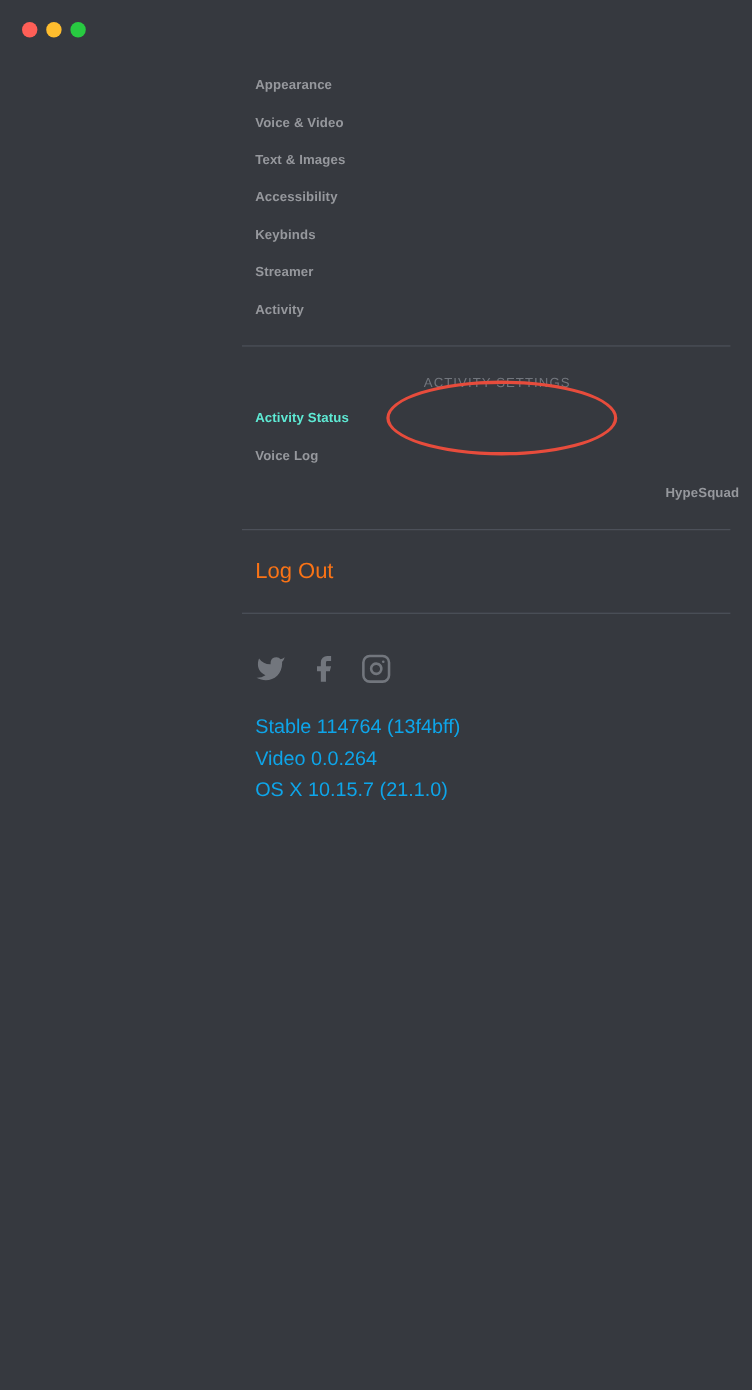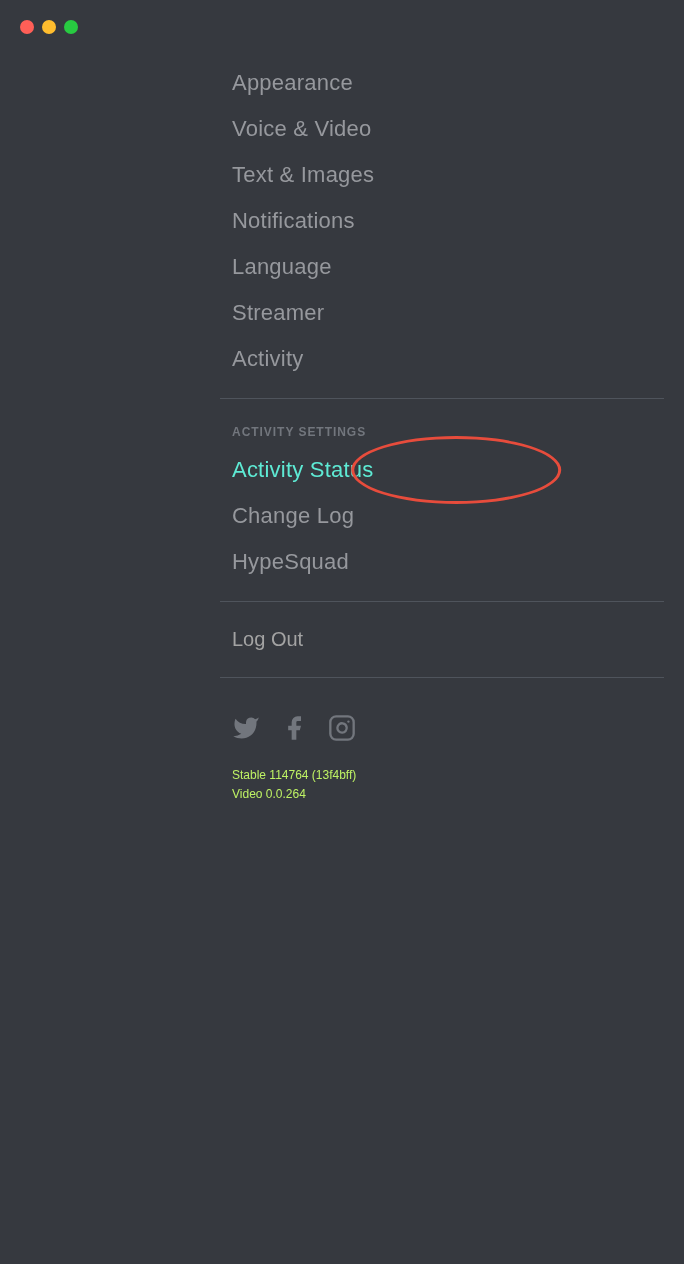--- a/index.html
+++ b/index.html
@@ -44,51 +44,52 @@
     }
 
     .nav-items {
       list-style: none;
       padding-top: 60px;
       padding-left: 220px;
     }
 
     .nav-item {
       padding: 10px 12px;
-      font-size: 22px;
-      font-weight: 400;
+      font-size: 12px;
+      font-weight: 700;
       color: #96989d;
       cursor: pointer;
       border-radius: 4px;
       display: block;
       letter-spacing: 0.01em;
     }
 
     .divider {
       height: 1px;
       background-color: #4f545c;
       margin: 16px 0 16px 220px;
       margin-right: 20px;
     }
 
     .section-header {
       padding: 10px 12px 8px 12px;
       font-size: 12px;
-      font-weight: 700;
+      font-weight: 400;
       color: #72767d;
       letter-spacing: 0.08em;
       text-transform: uppercase;
       margin-left: 220px;
+      text-align: center;
     }
 
     .log-out {
       padding: 10px 12px;
       font-size: 20px;
       font-weight: 400;
-      color: #a3a3a3;
+      color: #f97316;
       cursor: pointer;
       border-radius: 4px;
       display: block;
       margin-left: 220px;
     }
 
     .social-icons {
       display: flex;
       gap: 20px;
       padding: 20px 12px;
@@ -99,22 +100,22 @@
     .social-icon {
       width: 28px;
       height: 28px;
       color: #72767d;
       cursor: pointer;
     }
 
     .version-info {
       padding: 4px 12px;
       margin-left: 220px;
-      color: #bef264;
-      font-size: 12px;
+      color: #0ea5e9;
+      font-size: 18px;
       line-height: 1.6;
     }
 
     .activity-wrapper {
       position: relative;
       margin-left: 220px;
     }
 
     .activity-wrapper .nav-item {
       margin-left: 0;
@@ -148,48 +149,48 @@
     <li>
       <span class="nav-item">Appearance</span>
     </li>
     <li>
       <span class="nav-item">Voice &amp; Video</span>
     </li>
     <li>
       <span class="nav-item">Text &amp; Images</span>
     </li>
     <li>
-      <span class="nav-item">Notifications</span>
-    </li>
-    <li>
-      <span class="nav-item">Language</span>
+      <span class="nav-item">Accessibility</span>
+    </li>
+    <li>
+      <span class="nav-item">Keybinds</span>
     </li>
     <li>
       <span class="nav-item">Streamer</span>
     </li>
     <li>
       <span class="nav-item">Activity</span>
     </li>
 
   </ul>
 
   <div class="divider"></div>
 
   <div class="section-header">ACTIVITY SETTINGS</div>
 
   <div class="activity-wrapper">
     <span class="nav-item" style="color:#5eead4;">Activity Status</span>
     <div class="circle-overlay"></div>
   </div>
 
   <div style="margin-left: 220px;">
-    <span class="nav-item">Change Log</span>
-  </div>
-
-  <div style="margin-left: 220px;">
+    <span class="nav-item">Voice Log</span>
+  </div>
+
+  <div style="margin-left: 220px; text-align: right;">
     <span class="nav-item">HypeSquad</span>
   </div>
 
   <div class="divider"></div>
 
   <div>
     <span class="log-out">Log Out</span>
   </div>
 
   <div class="divider"></div>
@@ -207,15 +208,16 @@
     <svg class="social-icon" viewBox="0 0 24 24" fill="none" stroke="currentColor" stroke-width="2" stroke-linecap="round" stroke-linejoin="round">
       <rect x="2" y="2" width="20" height="20" rx="5" ry="5"></rect>
       <path d="M16 11.37A4 4 0 1112.63 8 4 4 0 0116 11.37z"></path>
       <line x1="17.5" y1="6.5" x2="17.51" y2="6.5"></line>
     </svg>
   </div>
 
   <div class="version-info">
     <div>Stable 114764 (13f4bff)</div>
     <div>Video 0.0.264</div>
+    <div>OS X 10.15.7 (21.1.0)</div>
   </div>
 
 </nav>
 
 </body></html>

